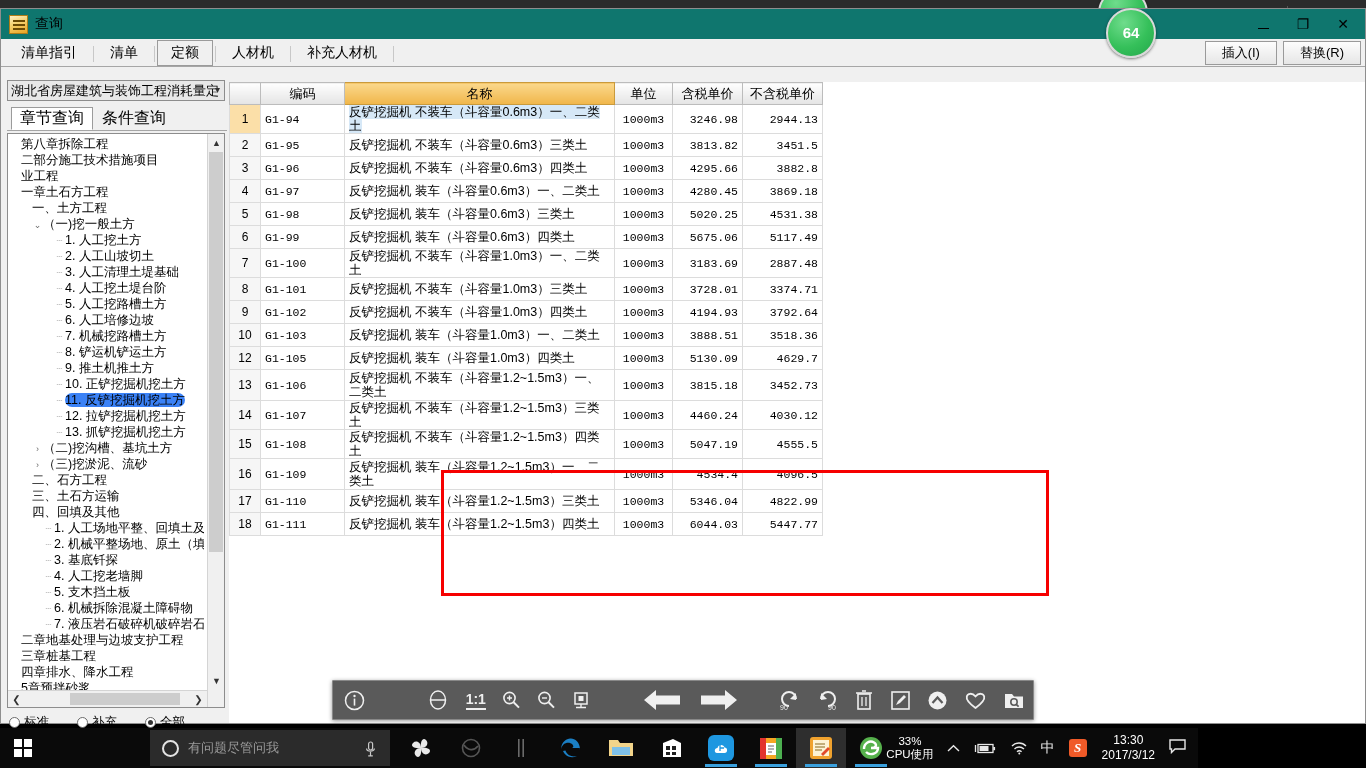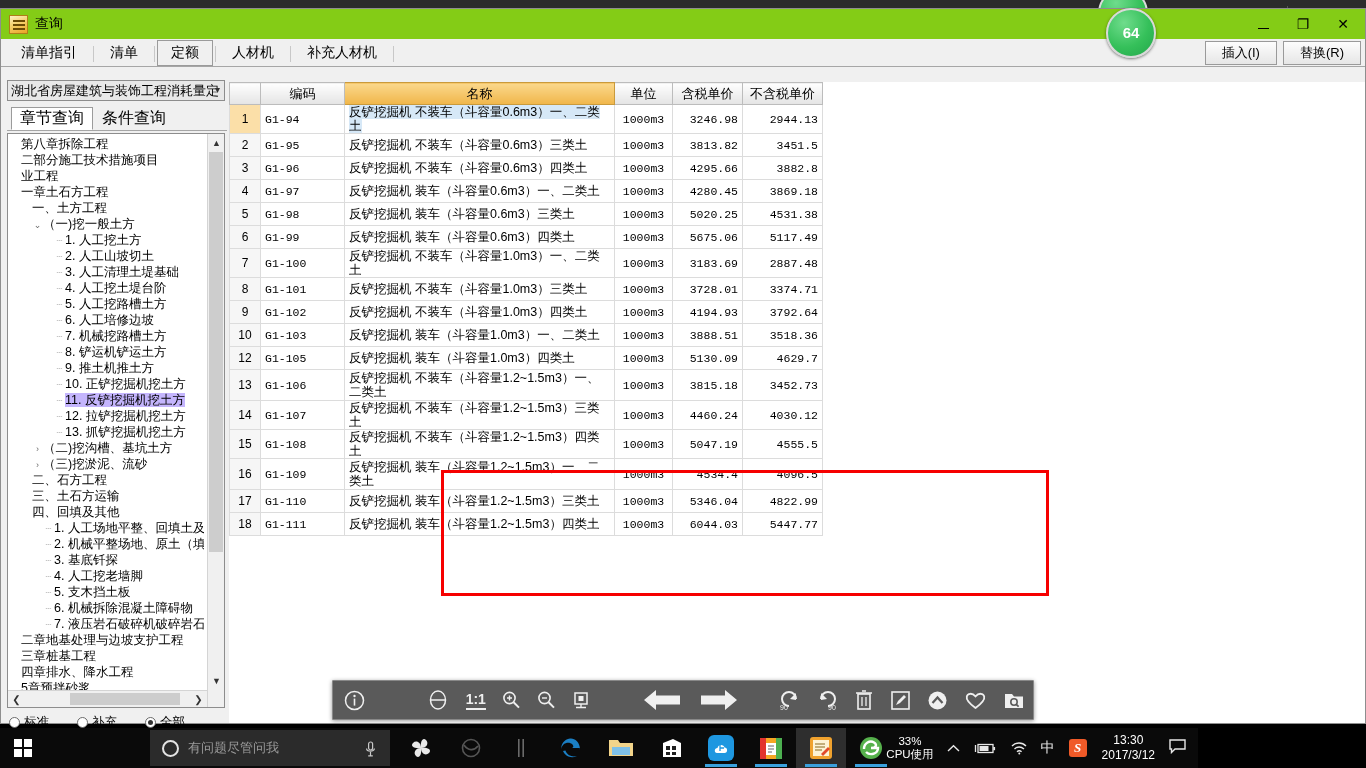--- a/index.html
+++ b/index.html
@@ -35,21 +35,21 @@
   }
   #badge-65{left:1098px;top:-12px;width:46px;height:46px;line-height:46px;font-size:15px;}
   #badge-64{left:1106px;top:8px;width:46px;height:46px;line-height:46px;font-size:15px;}
 
   
   .app-win{
     position:absolute;left:0;top:8px;width:1366px;height:716px;
     background:#f0f0f0;border:1px solid #8e8e8e;box-sizing:border-box;
   }
   .title-bar{
-    position:relative;height:30px;background:#84cc16;
+    position:relative;height:30px;background:#0f766e;
     display:flex;align-items:center;padding-left:8px;text-align:center;
   }
   .app-icon{
     width:19px;height:19px;margin-right:7px;
     background:linear-gradient(160deg,#fdf1c6 0%,#f5cf6b 45%,#e8a322 100%);
     border:1px solid #b07e18;position:relative;box-sizing:border-box;
   }
   .app-icon:after{
     content:"";position:absolute;left:3px;top:4px;width:12px;height:2px;
     background:#6b4a05;box-shadow:0 4px 0 #6b4a05,0 8px 0 #6b4a05;
@@ -97,21 +97,21 @@
 
   .tree-box{
     position:absolute;left:0;top:53px;width:218px;height:575px;
     border:1px solid #8d8d8d;background:#fff;box-sizing:border-box;overflow:hidden;
   }
   .tree{position:absolute;left:0;top:0;width:196px;padding:2px 0 0 0;}
   .tnode{
     height:16px;line-height:16px;font-size:12.5px;color:#000;white-space:nowrap;
     overflow:hidden;position:relative;padding-left:2px;
   }
-  .tnode.sel span.lbl{background:#c4b5fd;}
+  .tnode.sel span.lbl{background:#3b82f6;border-radius:7px;}
   .tw{display:inline-block;width:11px;text-align:center;color:#6b6b6b;font-size:9px;}
 
   .vscroll{
     position:absolute;right:0;top:0;width:17px;bottom:0;background:#f0f0f0;
     border-left:1px solid #d4d4d4;box-sizing:border-box;
   }
   .vsb-btn{width:17px;height:17px;display:flex;align-items:center;justify-content:center;
            font-size:9px;color:#333;background:#f0f0f0;}
   .vsb-thumb{position:absolute;left:1px;width:14px;background:#cdcdcd;}
   .hscroll{

